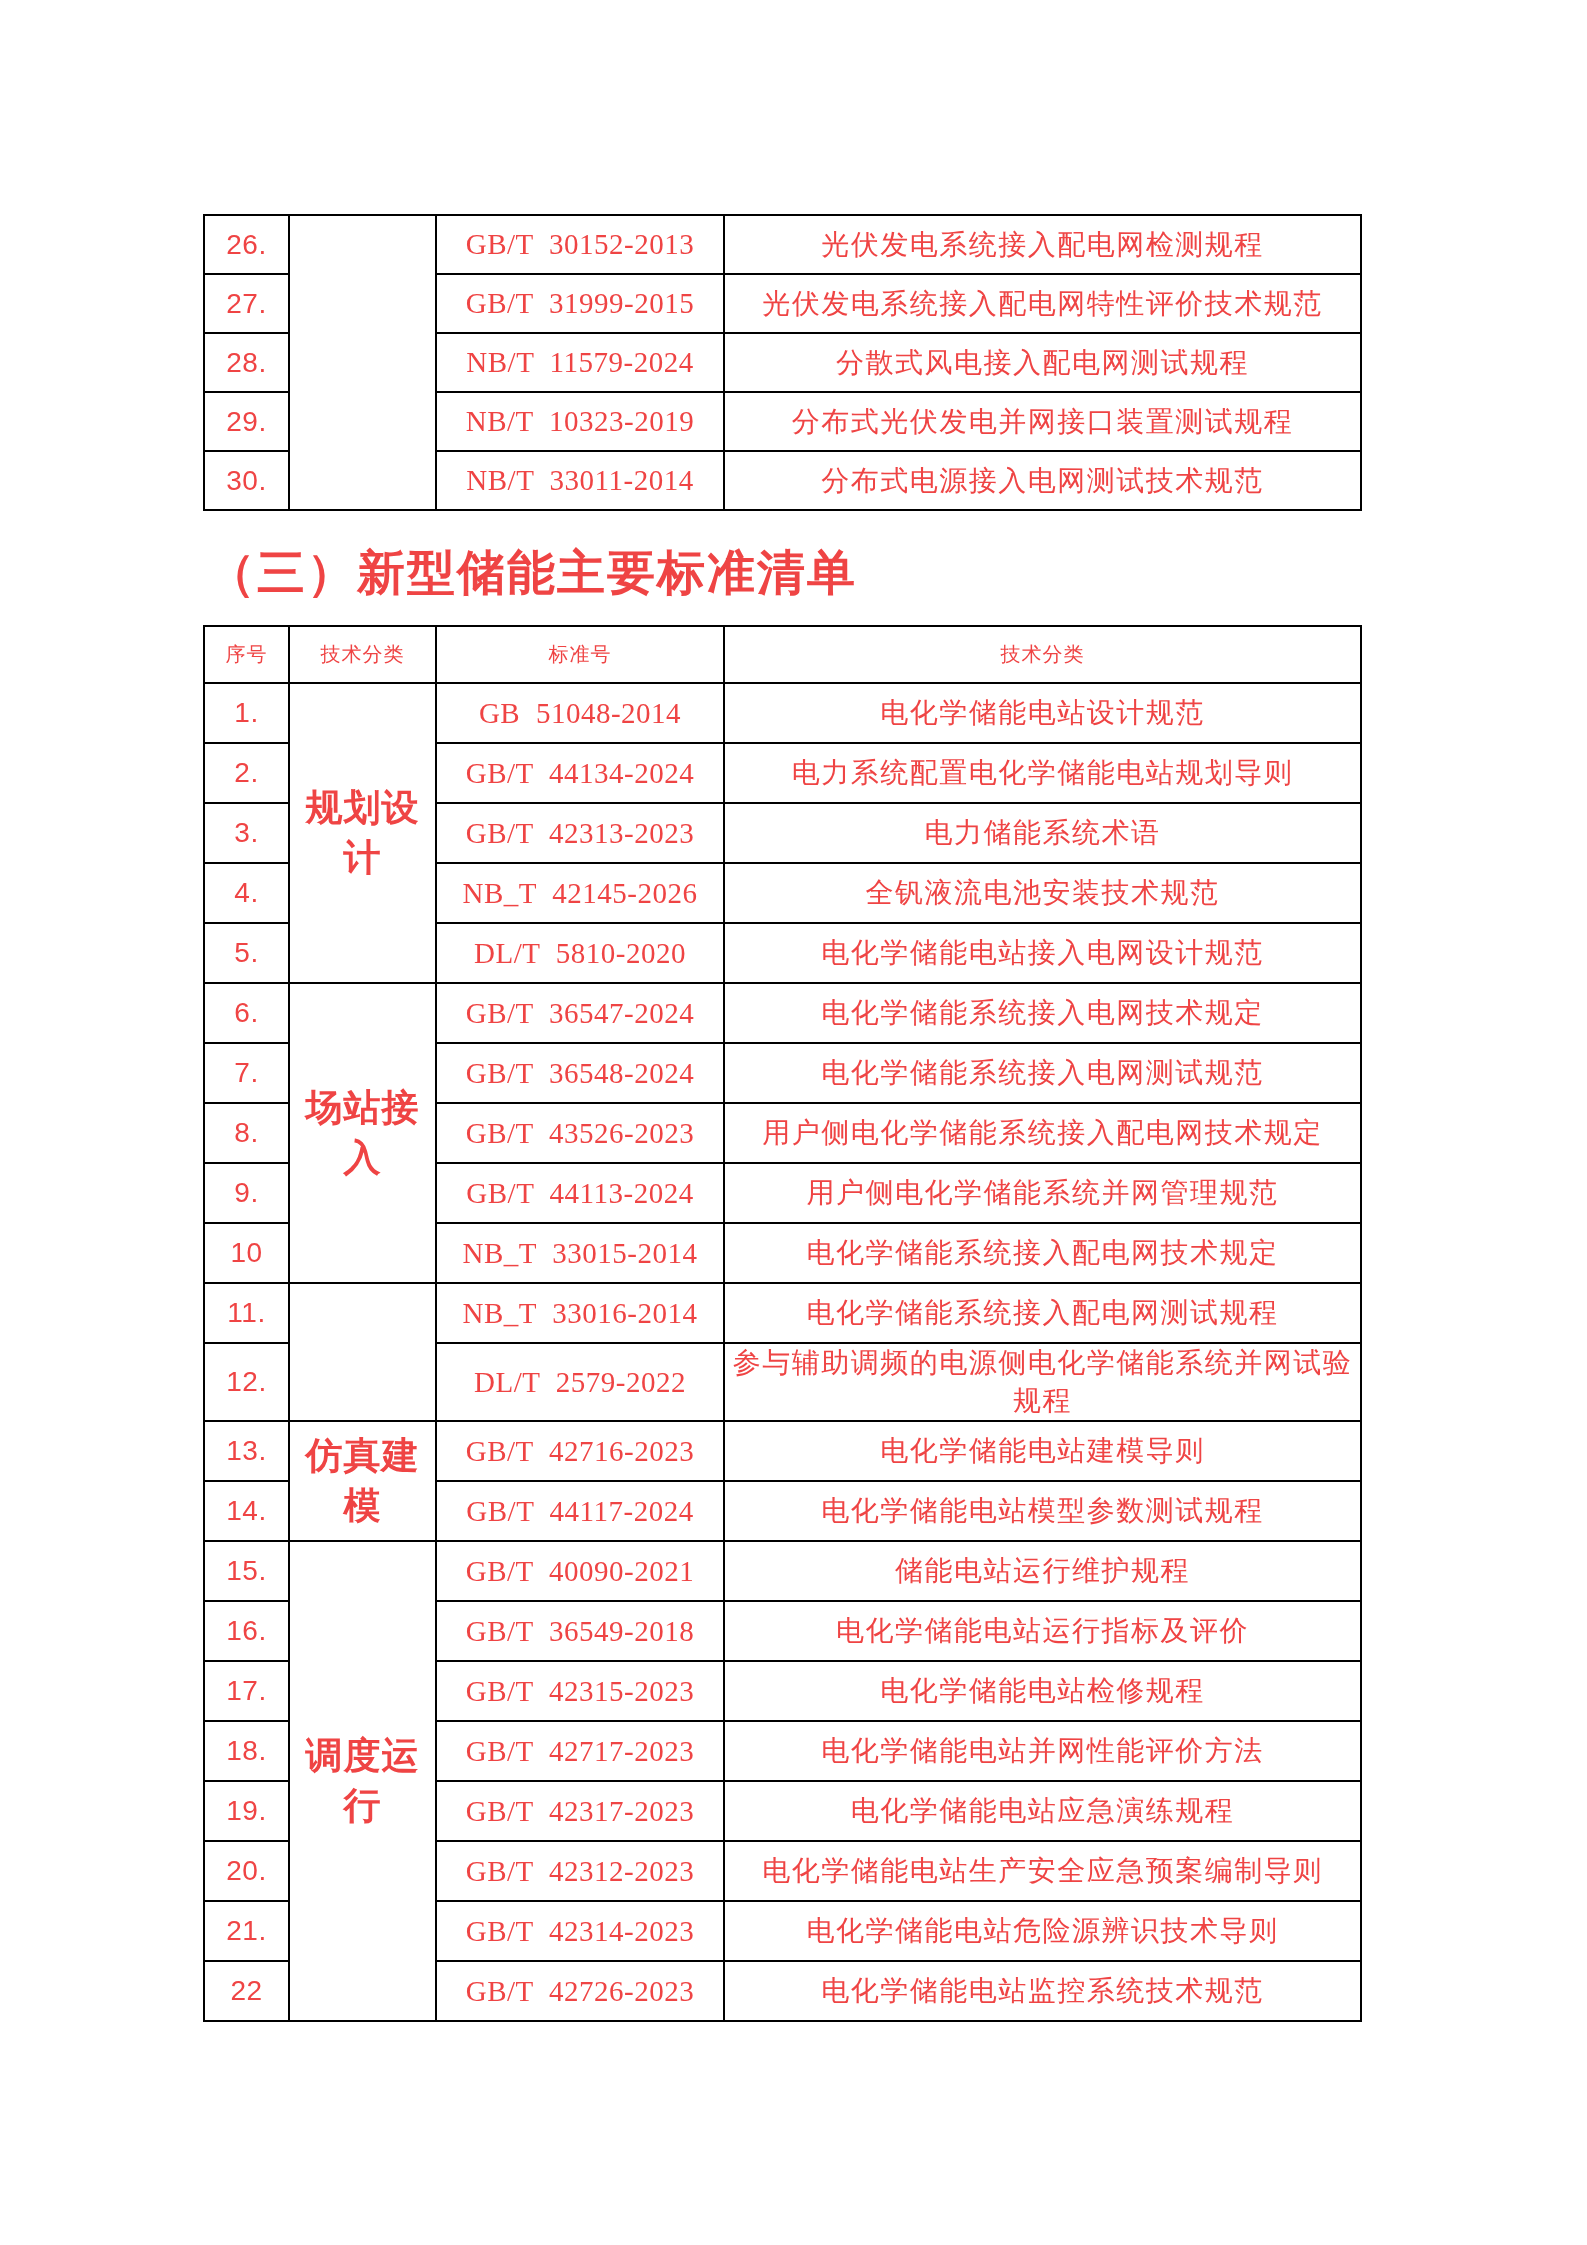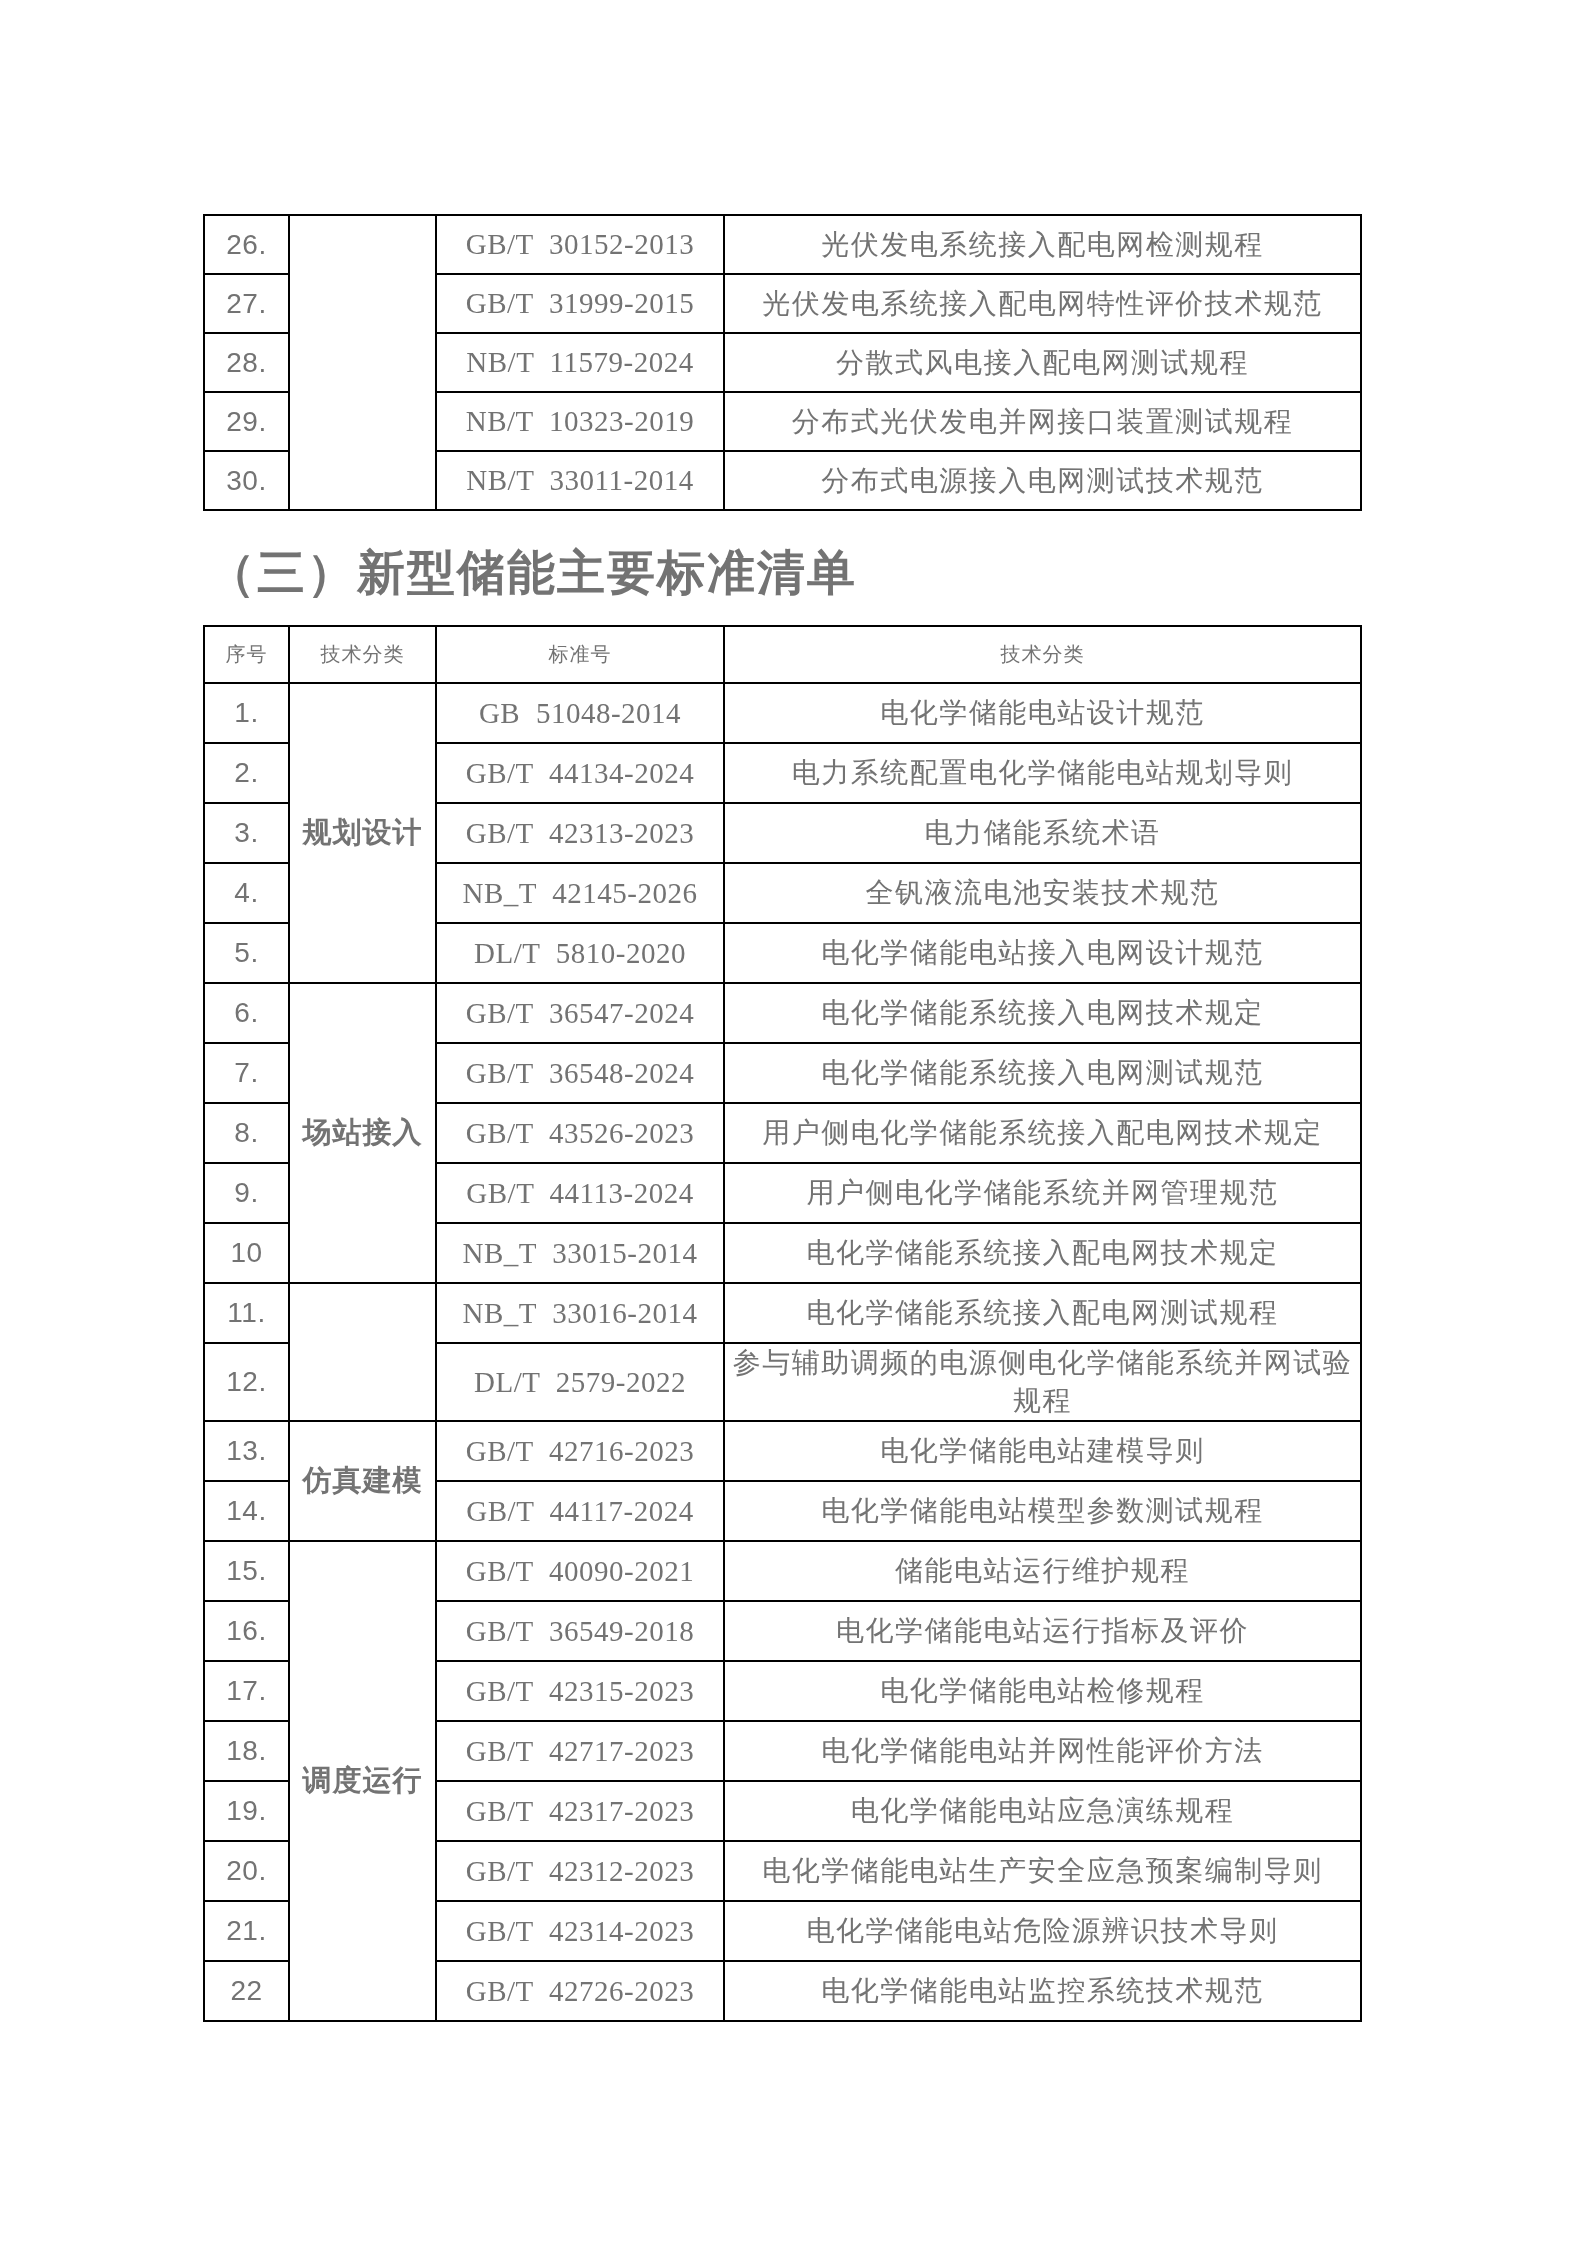--- a/index.html
+++ b/index.html
@@ -3,21 +3,21 @@
 <meta charset="utf-8">
 <style>
   html,body{margin:0;padding:0;background:#e8e8e8;}
   .page{
     position:relative;
     width:1587px;height:2245px;
     background:#ffffff;
     margin:0 auto;
     overflow:hidden;
     font-family:"Liberation Serif", serif;
-    color:#737373;
+    color:#ef4444;
   }
   table.std-table{
     border-collapse:collapse;
     table-layout:fixed;
     position:absolute;
     left:203px;
     width:1157px;
     background:#fff;
   }
   #table-continued{top:214px;}
@@ -39,21 +39,21 @@
     letter-spacing:1px;
   }
   td.c-num{
     font-family:"Liberation Sans", sans-serif;
     font-size:28px;
     letter-spacing:0.5px;
   }
   td.c-cat{
     font-family:"Liberation Sans", sans-serif;
     font-weight:bold;
-    font-size:29px;
+    font-size:37px;
     letter-spacing:1px;
   }
   td.c-code{
     font-family:"Liberation Serif", serif;
     font-size:29px;
     letter-spacing:0.5px;
     word-spacing:8px;
     white-space:nowrap;
   }
   td.c-name{

